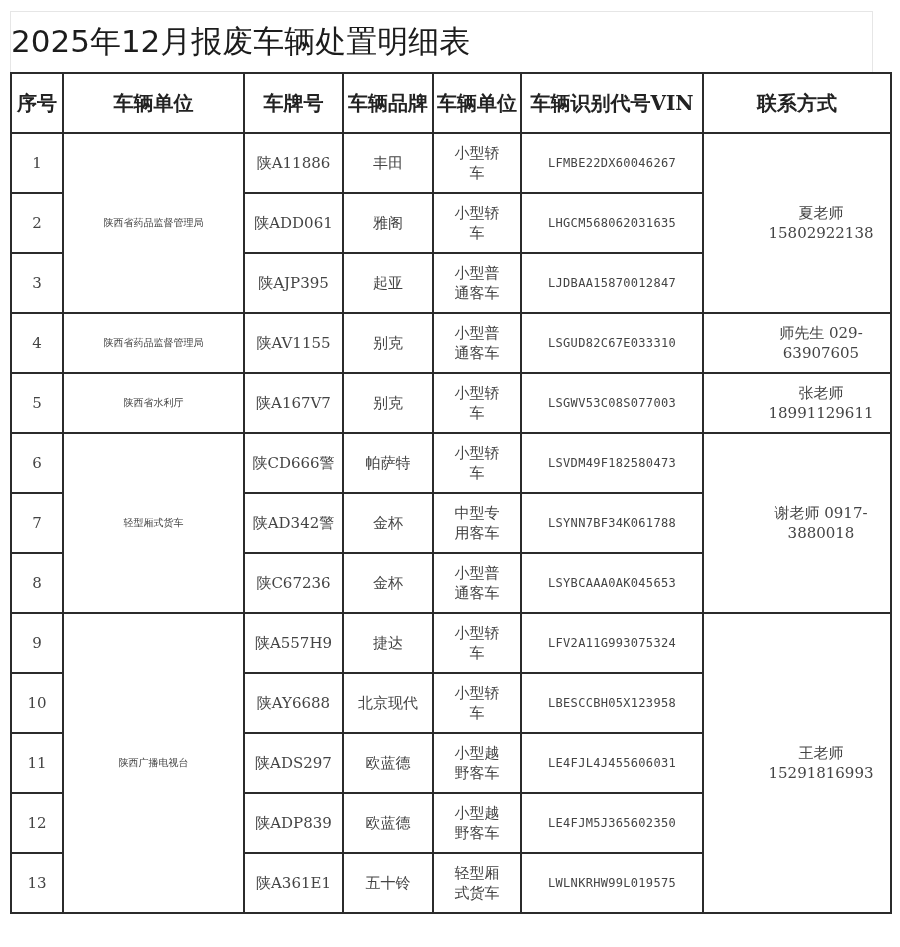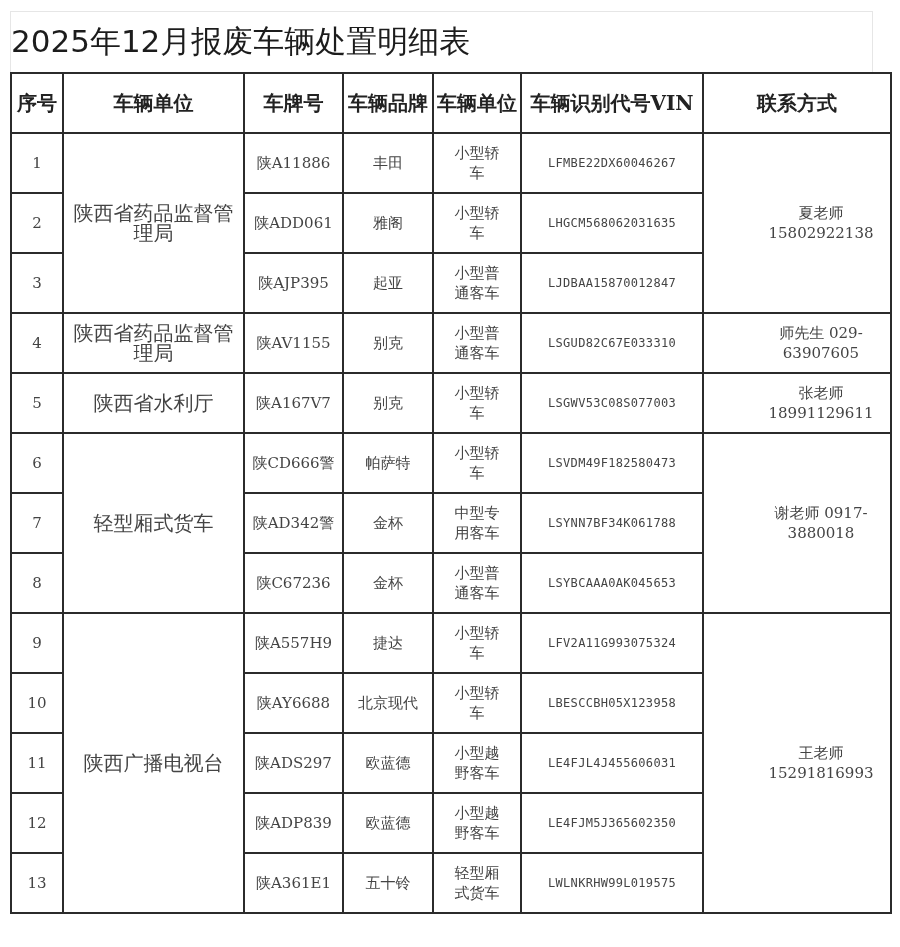--- a/index.html
+++ b/index.html
@@ -10,21 +10,21 @@
                display: flex; align-items: center; }
   .title { font-family: "DejaVu Sans", "Liberation Sans", sans-serif; font-size: 31px;
            color: #1c1c1c; letter-spacing: 0px; }
   table { position: absolute; left: 10px; top: 72px; border-collapse: collapse;
           table-layout: fixed; width: 880px; }
   td, th { border: 2px solid #2b2b2b; text-align: center; vertical-align: middle;
            padding: 0; font-weight: normal; overflow: hidden; }
   th { height: 58px; font-size: 20px; color: #222; font-weight: bold; margin-top: 8px; }
   td { height: 58px; font-size: 15px; color: #444; line-height: 20px; }
   td.vin { font-family: "DejaVu Sans Mono", "Liberation Mono", monospace; font-size: 12px; letter-spacing: 0.3px; }
-  td.unit { font-size: 20px; }
+  td.unit { font-size: 10px; }
   td.contact { font-size: 15px; padding-left: 48px; }
   td.type { padding: 0 16px; }
 </style>
 </head>
 <body>
 
 <div class="title-box">
   <div class="title">2025年12月报废车辆处置明细表</div>
 </div>
 

